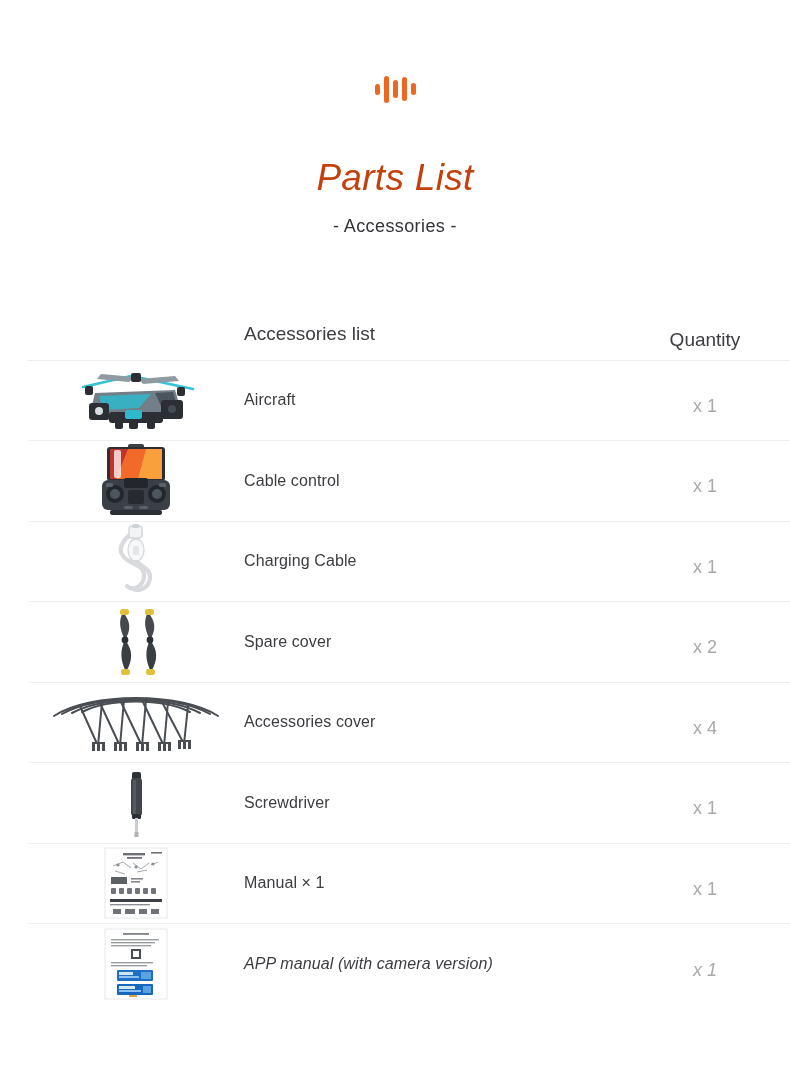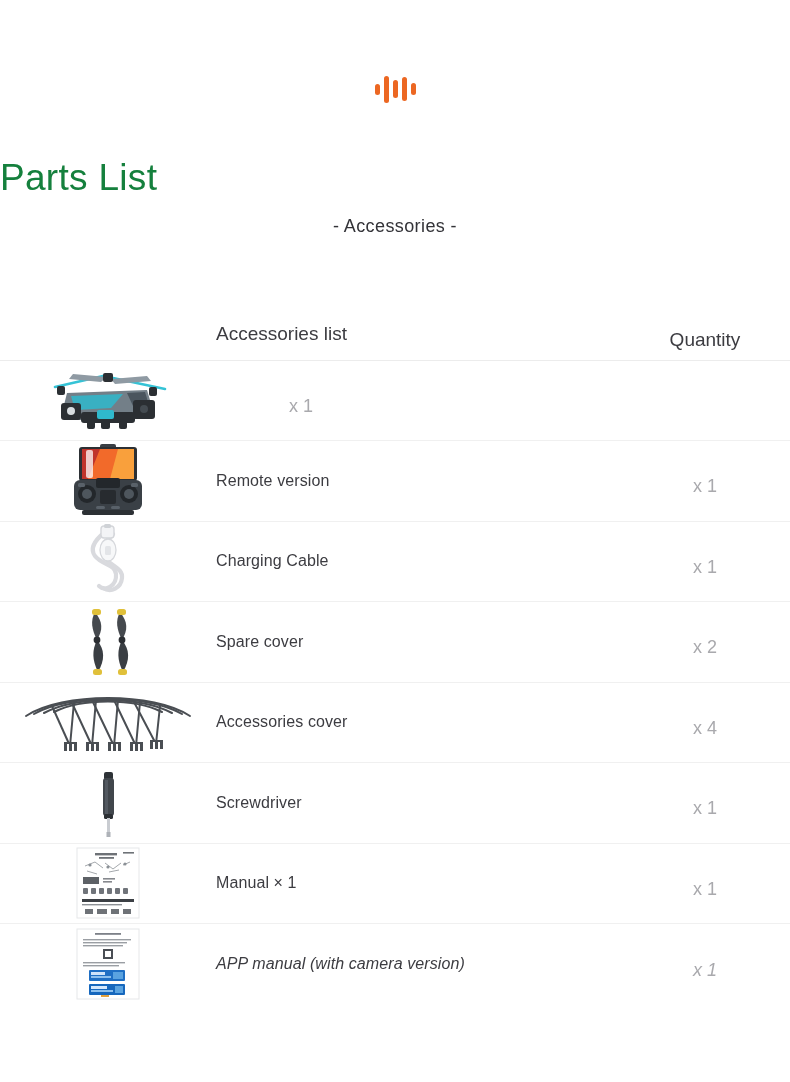--- a/index.html
+++ b/index.html
@@ -23,38 +23,39 @@
   .logo .bar { width:5px; border-radius:3px; background:#ec6722; display:block; }
   .logo .b1 { height:11px; }
   .logo .b2 { height:27px; }
   .logo .b3 { height:18px; }
   .logo .b4 { height:24px; }
   .logo .b5 { height:12px; }
 
   
   .title {
     margin-top:52px;
-    text-align:left;
+    text-align:center;
     font-size:37px;
     font-weight:400;
     letter-spacing:0.3px;
-    color:#15803d;
+    color:#c2410c;
     line-height:1.1;
+    font-style:italic;
   }
   .subtitle {
     margin-top:17px;
     text-align:center;
     font-size:18px;
     font-weight:400;
     letter-spacing:0.4px;
     color:#333338;
   }
 
   
-  .table { margin-top:72px; width:100%; }
+  .table { margin-top:72px; width:100%;padding-left:28px; }
   .thead {
     display:flex; align-items:center;
     height:52px;
     border-bottom:1px solid #ececec;
   }
   .col-img  { width:216px; flex:0 0 216px; }
   .col-name { flex:1 1 auto; }
   .col-qty  { width:170px; flex:0 0 170px; text-align:center;margin-top:12px; }
 
   .thead .col-name { font-size:19px; color:#3c3c41; }
@@ -127,20 +128,21 @@
           <rect x="56" y="45" width="17" height="9" rx="2" fill="#2fb9cd"></rect>
           <circle cx="30" cy="46" r="4" fill="#d8dde0"></circle>
           <circle cx="103" cy="44" r="4" fill="#444b51"></circle>
           <g fill="#2b2f33">
             <rect x="16" y="21" width="8" height="9" rx="2"></rect>
             <rect x="62" y="8" width="10" height="9" rx="2"></rect>
             <rect x="108" y="22" width="8" height="9" rx="2"></rect>
           </g>
         </svg>
       </div>
+      <div class="col-name">Aircraft</div>
       <div class="col-qty">x 1</div>
     </div>
 
     <div class="row">
       <div class="col-img thumb">
         <svg width="84" height="74" viewBox="0 0 84 74">
           <rect x="34" y="0" width="16" height="5" rx="2" fill="#3a3f44"></rect>
           <rect x="13" y="3" width="58" height="34" rx="3" fill="#2c3034"></rect>
           <rect x="16" y="5" width="52" height="30" rx="2" fill="#f26a2a"></rect>
           <path d="M16 5 L34 5 L22 35 L16 35 Z" fill="#c0342b"></path>
@@ -155,21 +157,21 @@
           <rect x="34" y="46" width="16" height="14" rx="2" fill="#272b2f"></rect>
           <g fill="#596169">
             <rect x="12" y="39" width="7" height="4" rx="1.5"></rect>
             <rect x="65" y="39" width="7" height="4" rx="1.5"></rect>
             <rect x="30" y="62" width="9" height="3" rx="1.5"></rect>
             <rect x="45" y="62" width="9" height="3" rx="1.5"></rect>
           </g>
           <rect x="16" y="66" width="52" height="5" rx="2" fill="#2c3034"></rect>
         </svg>
       </div>
-      <div class="col-name">Remote version</div>
+      <div class="col-name">Cable control</div>
       <div class="col-qty">x 1</div>
     </div>
 
     <div class="row">
       <div class="col-img thumb">
         <svg width="66" height="74" viewBox="0 0 66 74">
           <g fill="none" stroke="#d9dade" stroke-width="4.2" stroke-linecap="round">
             <path d="M30 8 C20 16 14 24 20 32 C27 41 40 40 41 50 C42 62 30 68 24 62"></path>
             <path d="M38 10 C30 18 24 26 30 34 C37 43 48 44 47 54 C46 64 36 69 28 64"></path>
           </g>

